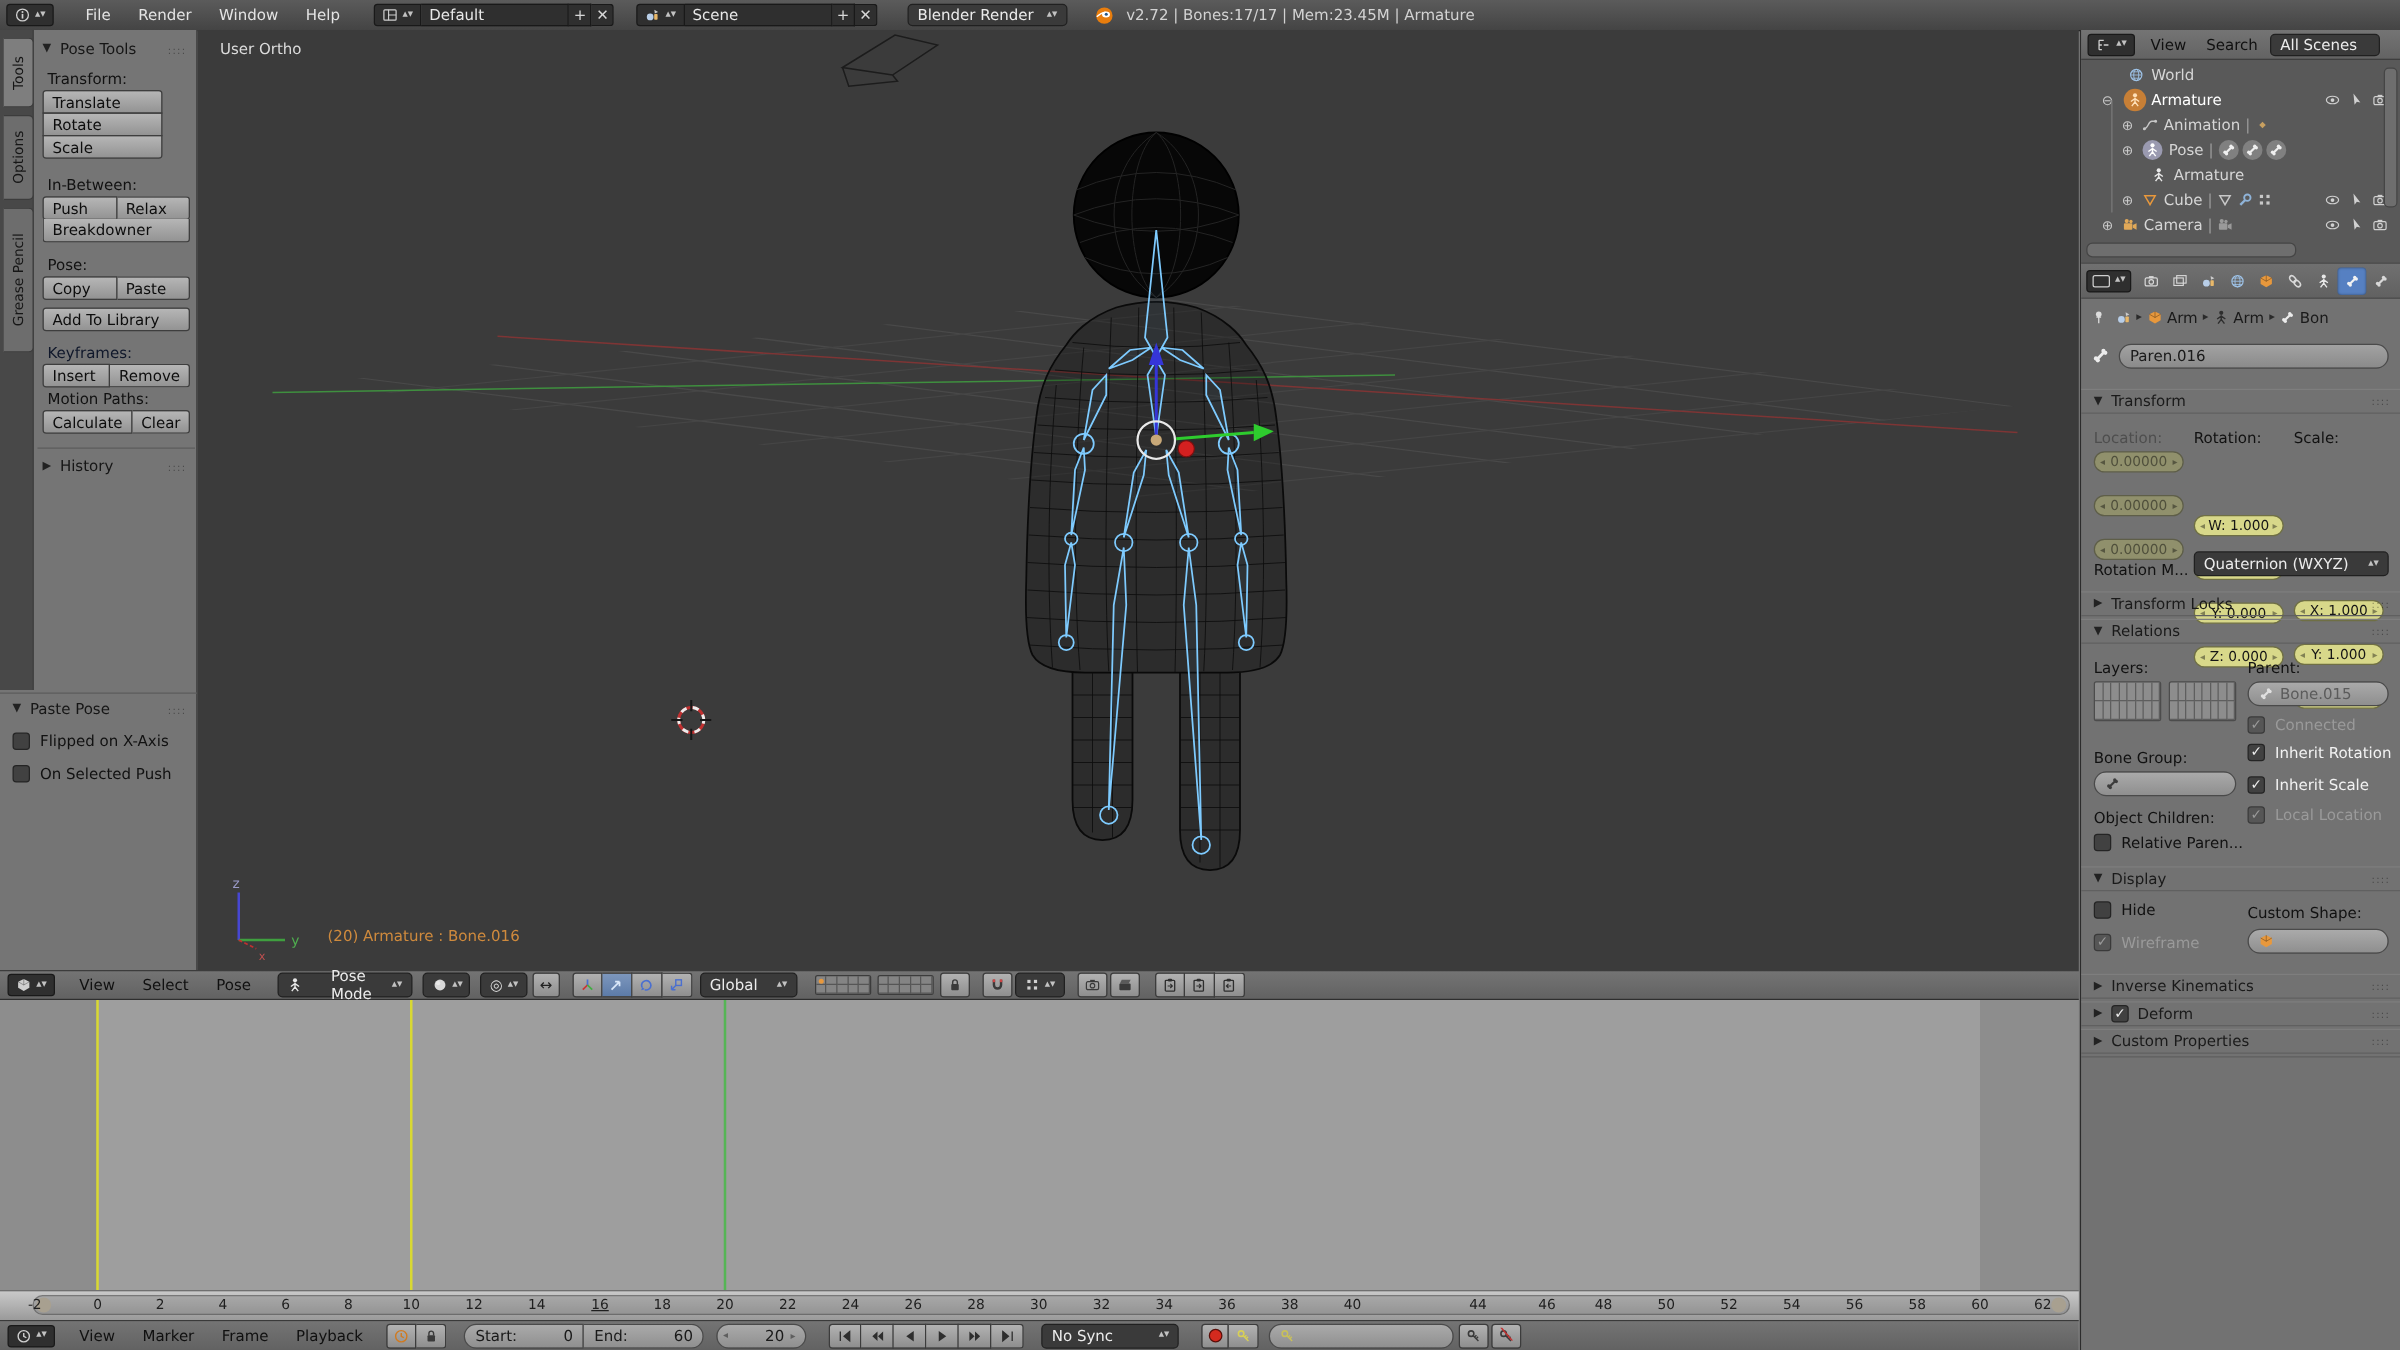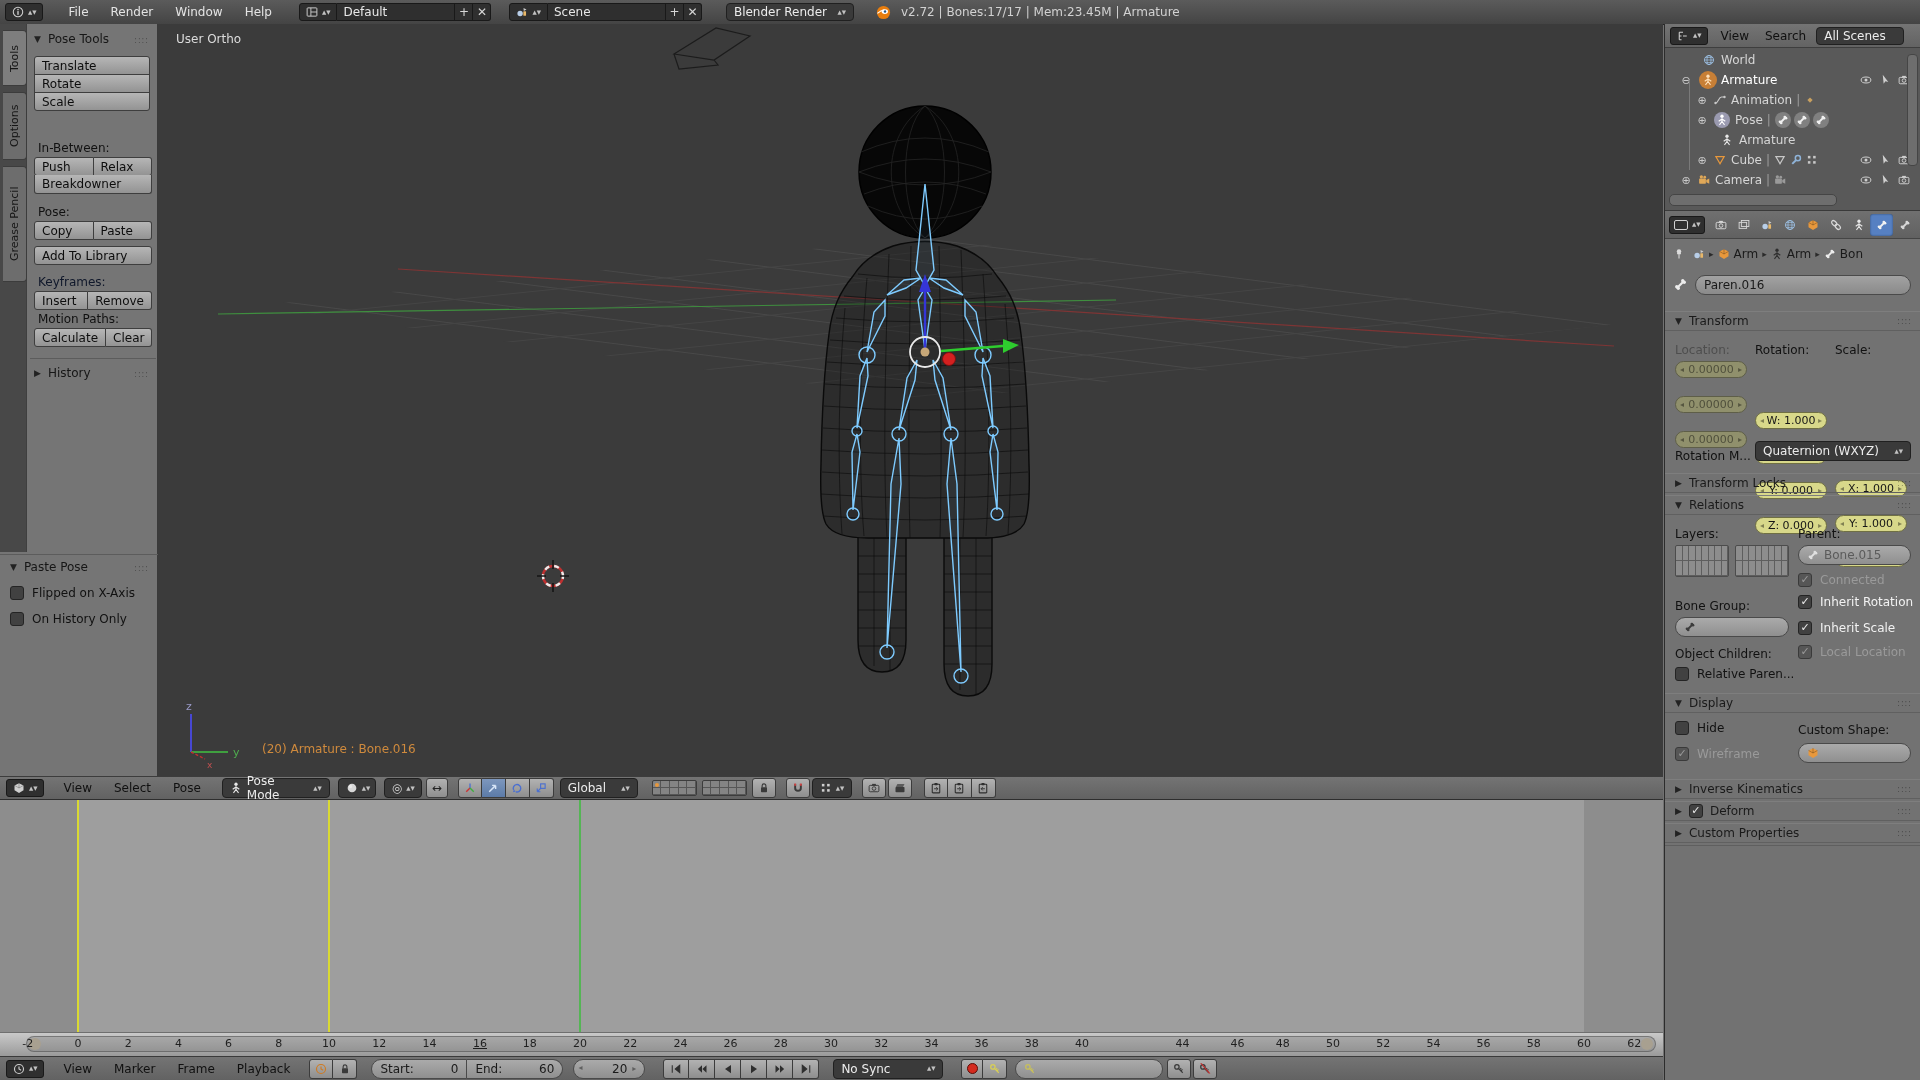--- a/index.html
+++ b/index.html
@@ -299,21 +299,21 @@
   </div>
 
   <div id="toolshelf" class="abs">
 
     <div class="abs phead" style="left:34px;top:8px">
       <span class="ptri">▼</span>
       <span>Pose Tools</span>
     </div>
     <span class="grip" style="top:12px">::::</span>
     <div class="abs" style="left:38px;top:32px;color:#111">Transform:</div>
-    <div class="abs vstack" style="left:34px;top:32px;width:116px">
+    <div class="abs vstack" style="left:34px;top:48px;width:96px">
       <div class="btn">
           <span>Translate</span>
         </div>
       <div class="btn">
           <span>Rotate</span>
         </div>
       <div class="btn">
           <span>Scale</span>
         </div>
     </div>
@@ -375,21 +375,21 @@
       <span class="ptri">▼</span>
       <span>Paste Pose</span>
     </div>
     <span class="grip" style="top:540px">::::</span>
     <div class="abs row" style="left:10px;top:562px">
       <span class="chk off">✓</span>
       <span class="chklbl lblb">Flipped on X-Axis</span>
     </div>
     <div class="abs row" style="left:10px;top:588px">
       <span class="chk off">✓</span>
-      <span class="chklbl lblb">On History Only</span>
+      <span class="chklbl lblb">On Selected Push</span>
     </div>
   </div>
 
   <div id="lefttabs" class="abs">
     <div class="vtab on" style="top:6px;height:56px">
         <span>Tools</span>
       </div>
     <div class="vtab" style="top:68px;height:68px">
         <span>Options</span>
       </div>
@@ -484,21 +484,21 @@
     <div class="darkw" style="margin-left:6px;height:18px">
       <svg class="ic ic12" style="color:#cfcfcf">
           <use href="#ic-cube"></use>
         </svg>
       <span class="spn">▲▼</span>
     </div>
     <span class="menuD" style="margin-left:8px">View</span>
     <span class="menuD">Select</span>
     <span class="menuD">Pose</span>
     <div class="dd" style="margin-left:10px;width:108px;justify-content:space-between">
-      <span class="row" style="gap:5px">
+      <span class="row" style="gap:23px">
         <svg class="ic ic12" style="color:#e8e8e8">
             <use href="#ic-person"></use>
           </svg>
         <span>Pose Mode</span>
       </span>
       <span class="spn">▲▼</span>
     </div>
     <div class="dd" style="margin-left:8px;width:38px;justify-content:space-between">
       <svg class="ic ic12" style="color:#d8d8d8">
           <use href="#ic-sphere"></use>

